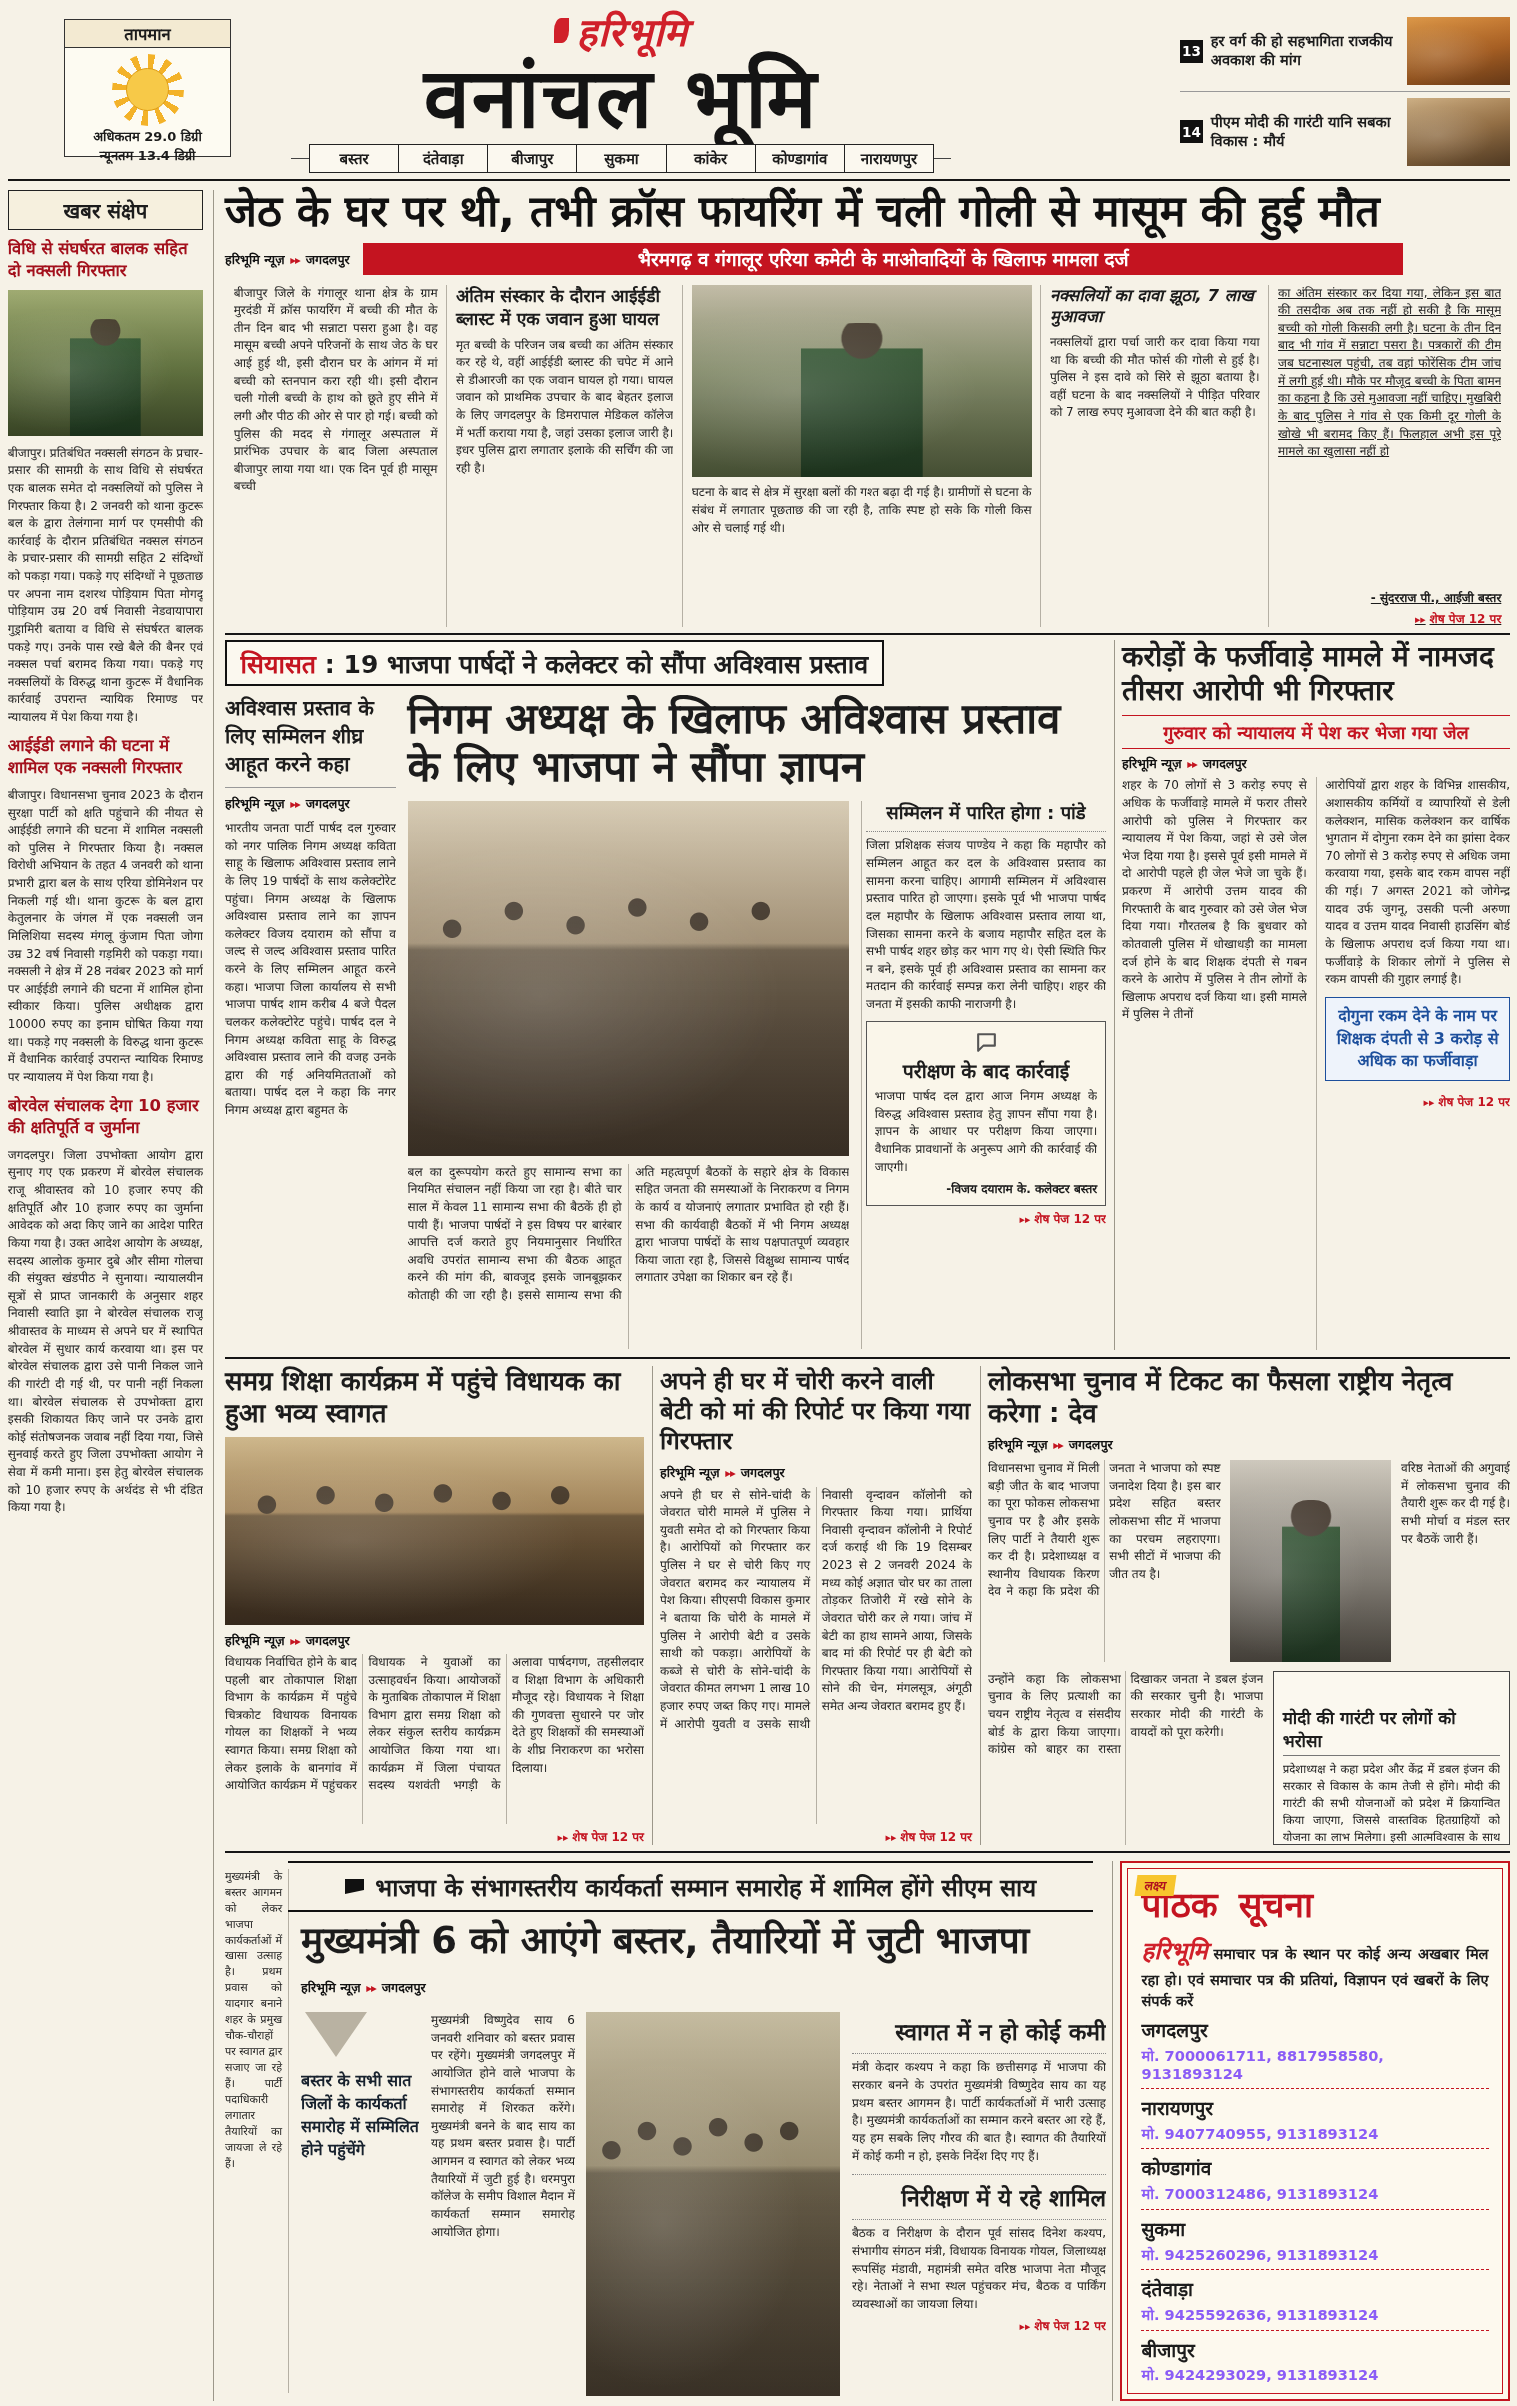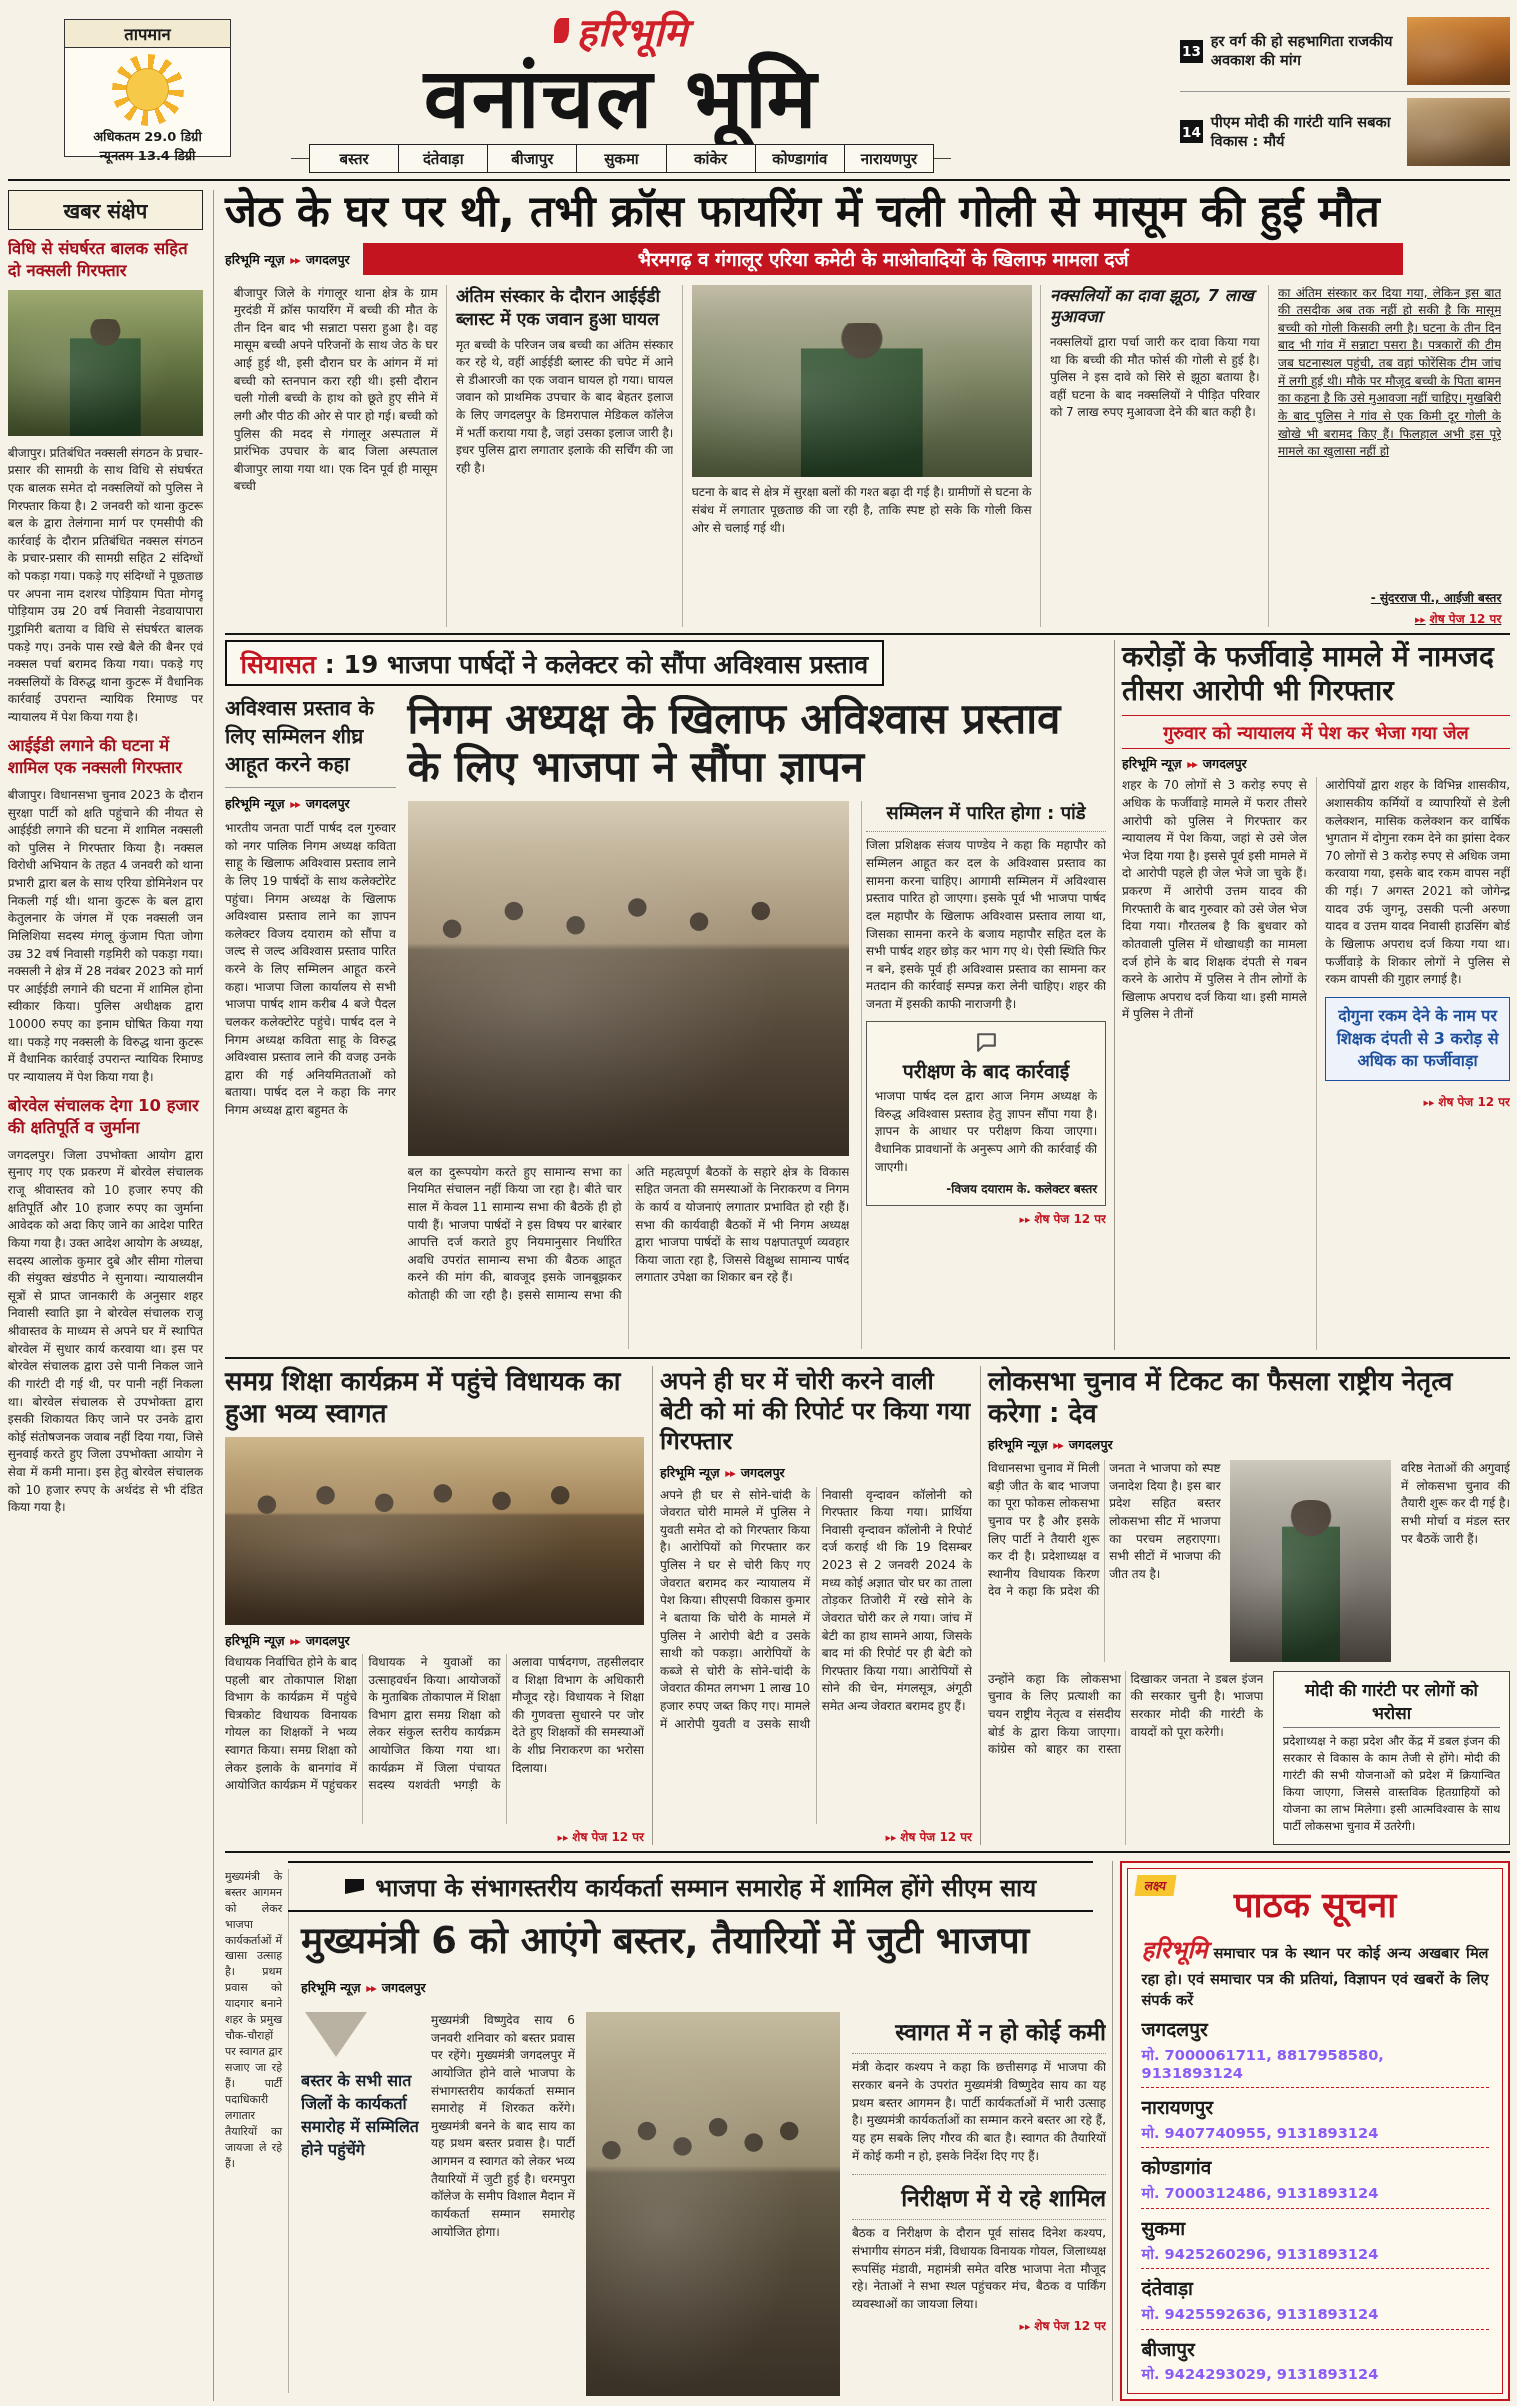--- a/index.html
+++ b/index.html
@@ -147,21 +147,21 @@
   .sec-dev { position:absolute; left:988px; top:1366px; width:522px; height:479px; display:flex; flex-direction:column; }
   .d-hl { font-size:26px; font-weight:800; line-height:1.22; }
   .sec-dev .byline { margin-top:6.8px; }
   .d-top { display:flex; gap:9.7px; margin-top:6.8px; height:202px; overflow:hidden; }
   .d-c1 { flex:1.55; columns:2; column-gap:9.7px; column-rule:1px solid #b5b0a4; overflow:hidden; }
   .d-ph { width:161px; height:100%; flex:none; }
   .d-c2 { width:109px; flex:none; overflow:hidden; }
   .d-bot { display:flex; gap:9.7px; margin-top:8.7px; flex:1; overflow:hidden; }
   .d-c3 { flex:1; columns:2; column-gap:9.7px; column-rule:1px solid #b5b0a4; overflow:hidden; }
   .g-box { width:237px; flex:none; border:1.5px solid #444; background:#fbf8ef; padding:5.8px 8.7px; overflow:hidden; }
-  .g-title { font-size:17px; font-weight:800; text-align:center; border-bottom:1px solid #777; padding-bottom:3.9px; }
+  .g-title { font-size:17px; font-weight:800; text-align:left; border-bottom:1px solid #777; padding-bottom:3.9px;margin-top:28px; }
   .g-text { margin-top:4.9px; font-size:11.5px; }
 
   
   .rule-3 { left:225px; right:7.8px; top:1851px; }
   .sec-cm { position:absolute; left:225px; top:1861px; width:881px; height:540px; }
   .cm-col0 { position:absolute; left:0; top:7.8px; width:64px; height:524px; border-right:1px solid #b5b0a4; padding-right:5.8px; font-size:11px; line-height:1.45; text-align:justify; overflow:hidden; }
   .cm-banner { position:absolute; left:63px; top:0; width:805px; border-top:2.9px solid #111; border-bottom:2.9px solid #111; padding:6.8px 0; display:flex; align-items:center; justify-content:center; gap:11.6px; font-size:24px; font-weight:800; }
   .flag-icon { width:0; height:0; border-top:11.6px solid #111; border-bottom:4.9px solid transparent; border-left:19.4px solid #111; display:inline-block; }
   .cm-hl { position:absolute; left:76px; top:60px; width:805px; font-size:37px; font-weight:800; line-height:1.1; }
   .cm-byline { position:absolute; left:76px; top:118px; }
@@ -172,21 +172,21 @@
   .cm-ph { position:absolute; left:361px; top:151px; width:254px; height:384px; }
   .cm-right { position:absolute; left:627px; top:151px; width:254px; height:386px; overflow:hidden; }
   .cm-sub { font-size:23px; font-weight:800; text-align:right; padding:2.9px 0 5.8px; border-bottom:1.9px dotted #888; margin-bottom:5.8px; }
   .cm-sub.second { border-top:1.9px dotted #888; margin-top:8.7px; padding-top:5.8px; }
 
   
   .vr-4 { left:1112px; top:1861px; height:540px; }
   .notice { position:absolute; left:1120px; top:1861px; width:390px; height:540px; border:2.9px solid #c41420; background:#fdf9ee; padding:4.9px; }
   .notice-inner { position:relative; border:1px solid #c41420; height:100%; padding:9.7px 13.6px; overflow:hidden; }
   .n-tag { position:absolute; top:5.8px; left:7.8px; background:#f7c52e; color:#b01020; font-weight:800; font-size:12.6px; padding:1.9px 8.7px; transform:skewX(-8deg); }
-  .n-title { color:#c41420; font-size:35px; font-weight:800; text-align:center; margin-top:1.9px; }
+  .n-title { color:#c41420; font-size:35px; font-weight:800; text-align:left; margin-top:1.9px;font-family:Liberation Mono, monospace; }
   .n-text { margin-top:5.8px; font-size:14.6px; font-weight:700; line-height:1.45; text-align:justify; }
   .n-brand { color:#d0202a; font-size:24px; font-weight:800; font-style:italic; margin-right:5.8px; }
   .contact { padding:5.8px 0; }
   .contact + .contact { border-top:1.5px dashed #c41420; }
   .c-city { font-size:19px; font-weight:800; color:#1c1c1c; }
   .c-phones { font-size:14.6px; font-weight:700; color:#8b5cf6; margin-top:1.9px; }
 </style>
 </head>
 <body>
 

